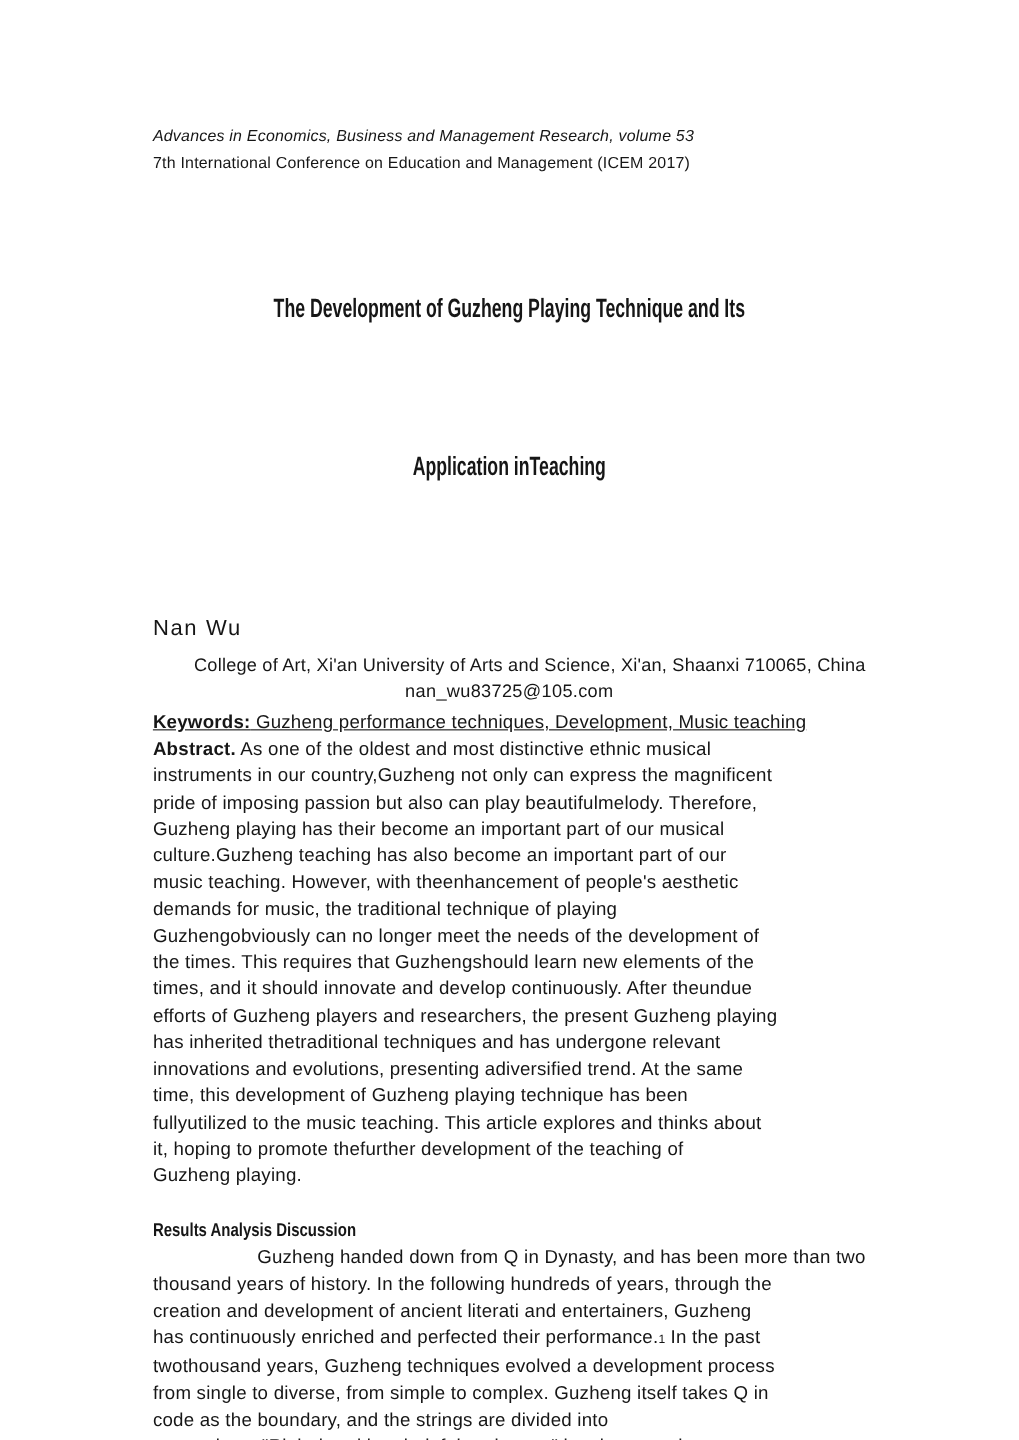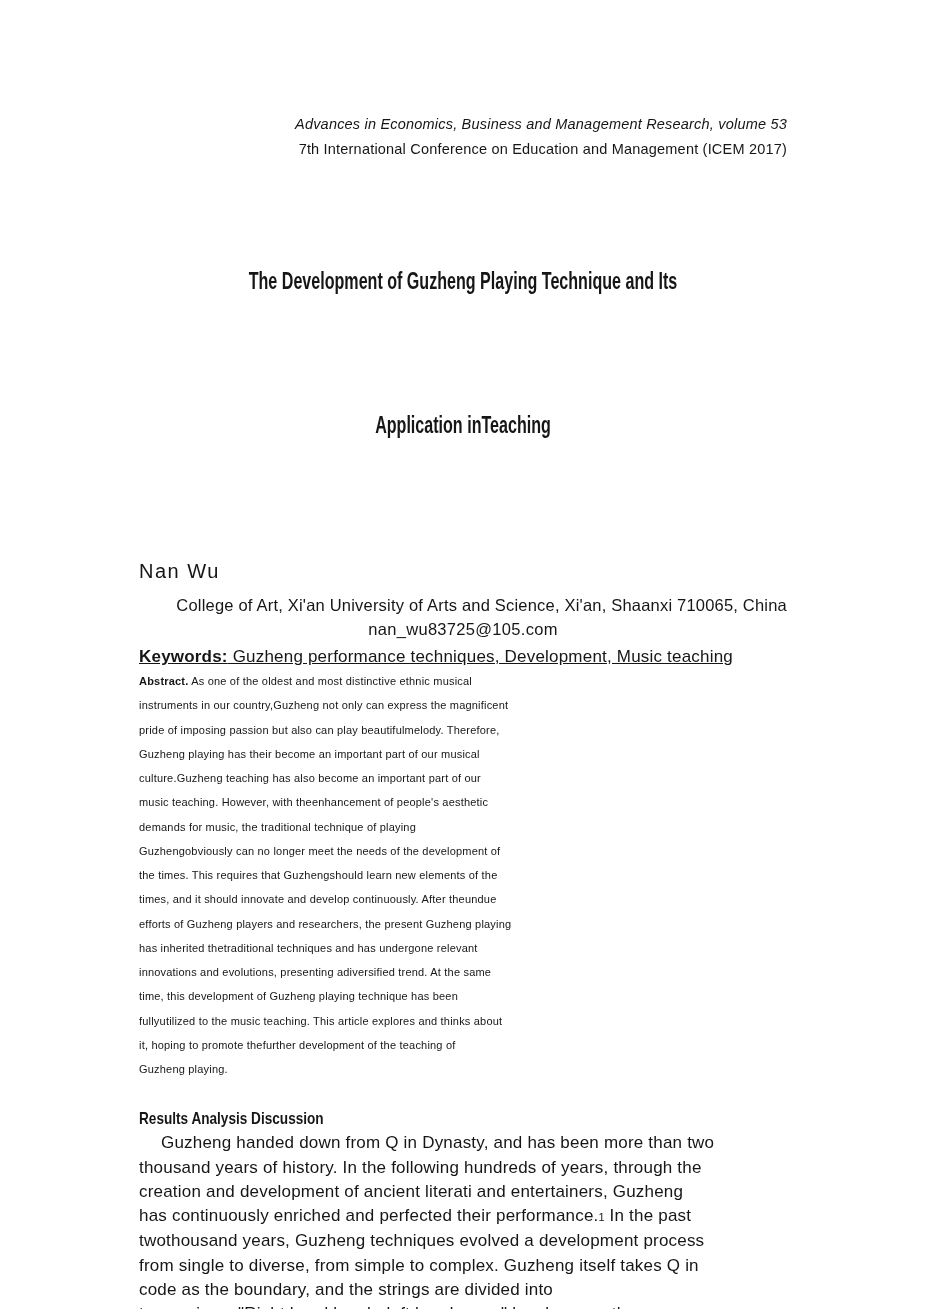--- a/index.html
+++ b/index.html
@@ -5,41 +5,41 @@
   html, body { margin: 0; padding: 0; background: #ffffff; }
   body {
     width: 926px; height: 1309px;
     color: #161616;
     font-family: "Liberation Sans", "DejaVu Sans", sans-serif;
     overflow: hidden;
   }
   .page { position: relative; width: 926px; height: 1309px; background: #ffffff; }
   .col { width: 648px; margin-left: 139px; }
 
-  .hdr { margin-top: 112px; text-align: right; font-size: 14.5px; line-height: 24.5px; letter-spacing: 0.2px; }
+  .hdr { margin-top: 112px; text-align: left; font-size: 14.5px; line-height: 24.5px; letter-spacing: 0.2px; }
   .hdr-italic { font-style: italic; }
 
   .title { text-align: center; font-weight: bold; font-size: 24px; line-height: 48px; white-space: pre; }
   .tline { transform: scaleX(0.67); transform-origin: center; }
 
   .author { margin-top: 12px; font-size: 20px; line-height: 28px; letter-spacing: 1.5px; }
   .affil  { margin-top: 8px; text-align: right; font-size: 16.5px; line-height: 24px; letter-spacing: 0.2px; }
   .email  { text-align: center; font-size: 16.5px; line-height: 24px; letter-spacing: 0.3px; }
 
   .kw  { margin-top: 4px; font-size: 17px; line-height: 24px; letter-spacing: 0.2px; white-space: pre; text-decoration: underline; }
-  .abs { font-size: 11px; line-height: 24.25px; letter-spacing: 0.2px; }
+  .abs { font-size: 17px; line-height: 24.25px; letter-spacing: 0.2px; }
   .bodyp { font-size: 17px; line-height: 24.3px; letter-spacing: 0.2px; }
   .line { white-space: pre; }
   b { font-weight: bold; }
 
   .sect-h {
     margin-top: 26px; font-weight: bold; font-size: 17px; line-height: 24px;
     transform: scaleX(0.8); transform-origin: left center; white-space: pre;
   }
-  .indent { padding-left: 22px; }
+  .indent { padding-left: 22px; text-align: right; }
   .fnref { font-size: 11px; letter-spacing: 0; }
 </style>
 </head>
 <body>
 
 <div class="page">
   <div class="col">
 
     <div class="hdr">
       <div class="hdr-italic">Advances in Economics, Business and Management Research, volume 53</div>

